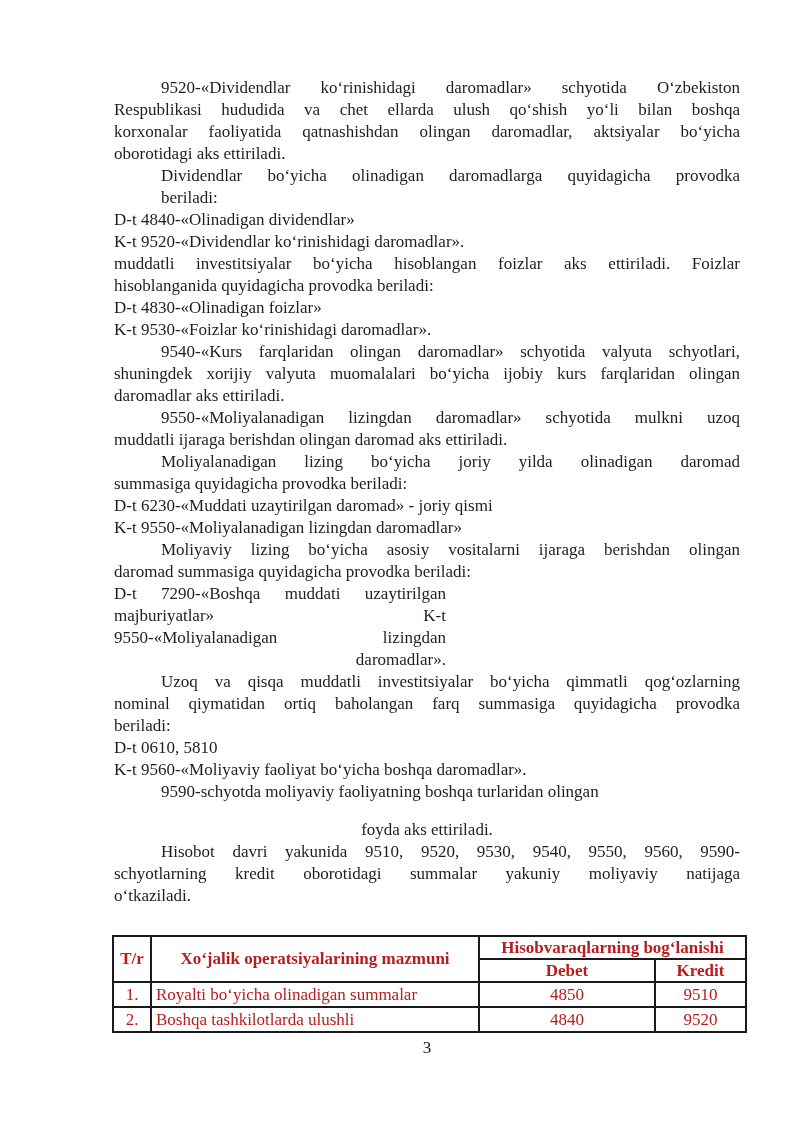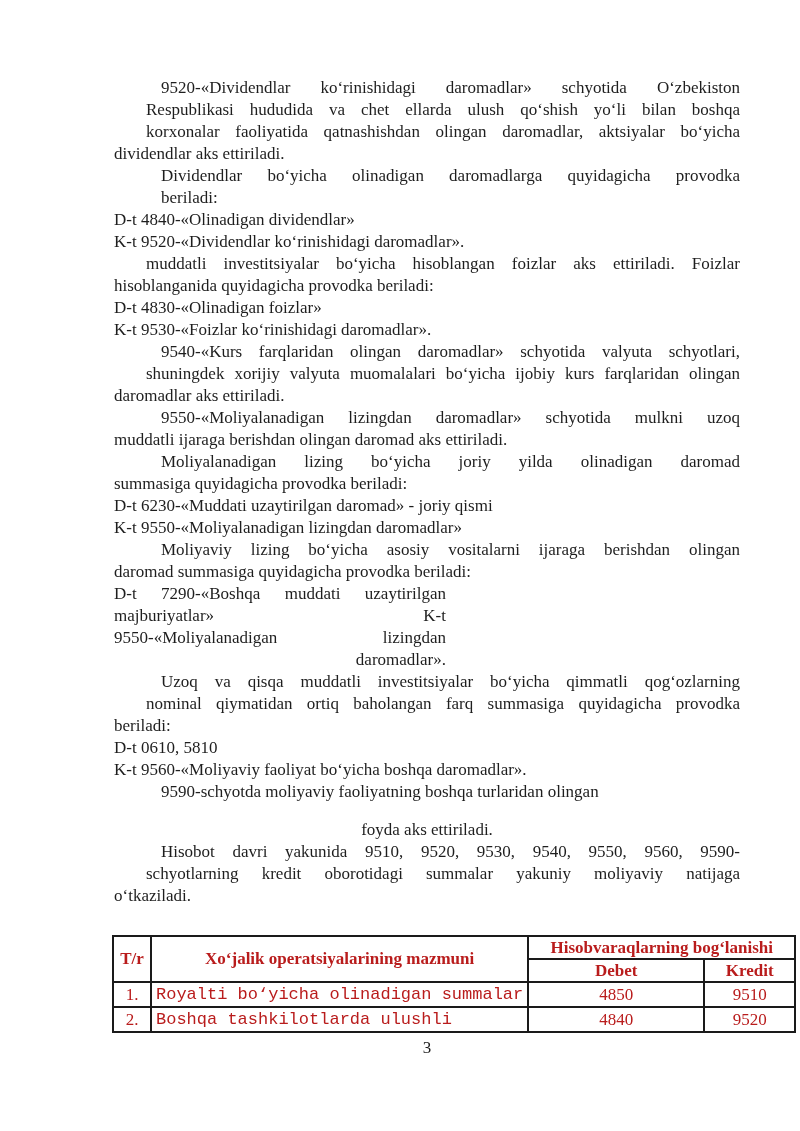--- a/index.html
+++ b/index.html
@@ -16,21 +16,21 @@
     position:absolute;
     left:114px; top:77px;
     width:626px;
     font-size:17px;
     line-height:22px;
   }
   .line { height:22px; }
   
   .pj { text-align:justify; text-align-last:justify; text-indent:47px; }
   
-  .j  { text-align:justify; text-align-last:justify;margin-left:32px; }
+  .j  { text-align:justify; text-align-last:justify; }
   
   .l  { text-align:left; }
   
   .li { text-align:left; text-indent:47px; }
   
   .c  { text-align:center;margin-top:16px; }
   
   .nj { width:332px; text-align:justify; text-align-last:justify; }
   .nl { width:332px; text-align:right; }
 
@@ -45,41 +45,41 @@
   .ops-table th, .ops-table td {
     border:2px solid #1a1a1a;
     padding:0 4px;
     overflow:hidden;
     white-space:nowrap;
   }
   .ops-table th { font-weight:bold; text-align:center; }
   .ops-table .hrow { height:23px; }
   .ops-table tbody tr { height:25px; }
   .c-num  { text-align:center; }
-  .c-text { text-align:left; padding-left:7px;font-family:Liberation Mono, monospace; }
+  .c-text { text-align:left; padding-left:7px; }
   .c-val  { text-align:center;border-radius:10px; }
 
   .page-number {
     position:absolute;
     left:114px; top:1038px;
     width:626px;
     text-align:center;
     font-size:17px;
   }
 </style>
 </head>
 <body>
 
 <div class="page">
 
   <div class="text-body" id="text-body">
       <div class="line pj">9520-«Dividendlar ko‘rinishidagi daromadlar» schyotida O‘zbekiston</div>
       <div class="line j">Respublikasi hududida va chet ellarda ulush qo‘shish yo‘li bilan boshqa</div>
       <div class="line j">korxonalar faoliyatida qatnashishdan olingan daromadlar, aktsiyalar bo‘yicha</div>
-      <div class="line l">dividendlar aks ettiriladi.</div>
+      <div class="line l">oborotidagi aks ettiriladi.</div>
       <div class="line pj">Dividendlar bo‘yicha olinadigan daromadlarga quyidagicha provodka</div>
       <div class="line li">beriladi:</div>
       <div class="line l">D-t 4840-«Olinadigan dividendlar»</div>
       <div class="line l">K-t 9520-«Dividendlar ko‘rinishidagi daromadlar».</div>
       <div class="line j">muddatli investitsiyalar bo‘yicha hisoblangan foizlar aks ettiriladi. Foizlar</div>
       <div class="line l">hisoblanganida quyidagicha provodka beriladi:</div>
       <div class="line l">D-t 4830-«Olinadigan foizlar»</div>
       <div class="line l">K-t 9530-«Foizlar ko‘rinishidagi daromadlar».</div>
       <div class="line pj">9540-«Kurs farqlaridan olingan daromadlar» schyotida valyuta schyotlari,</div>
       <div class="line j">shuningdek xorijiy valyuta muomalalari bo‘yicha ijobiy kurs farqlaridan olingan</div>

